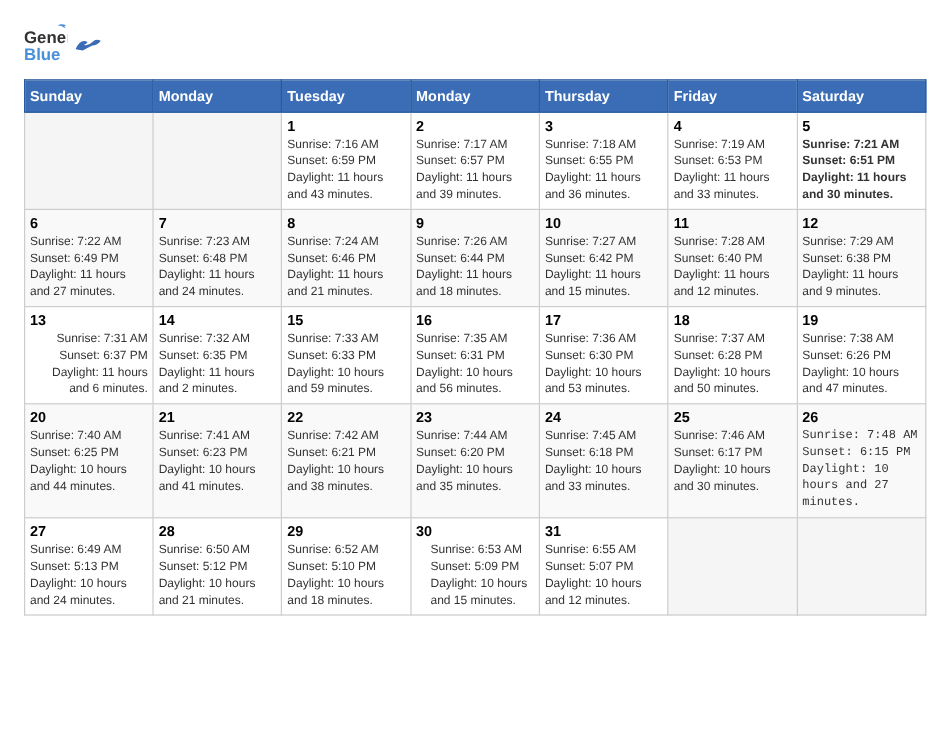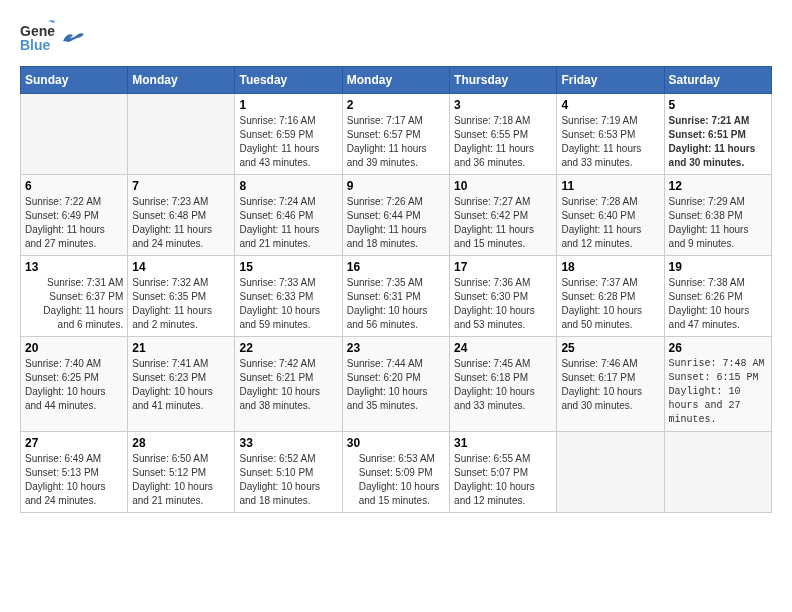--- a/index.html
+++ b/index.html
@@ -276,21 +276,21 @@
 Sunset: 5:13 PM
 Daylight: 10 hours and 24 minutes.</div>
         </td>
         <td>
           <span class="day-num">28</span>
           <div class="day-info" style="white-space: pre-line;">Sunrise: 6:50 AM
 Sunset: 5:12 PM
 Daylight: 10 hours and 21 minutes.</div>
         </td>
         <td>
-          <span class="day-num">33</span>
+          <span class="day-num">29</span>
           <div class="day-info" style="white-space: pre-line;">Sunrise: 6:52 AM
 Sunset: 5:10 PM
 Daylight: 10 hours and 18 minutes.</div>
         </td>
         <td>
           <span class="day-num">30</span>
           <div class="day-info" style="white-space: pre-line; margin-left: 12px;">Sunrise: 6:53 AM
 Sunset: 5:09 PM
 Daylight: 10 hours and 15 minutes.</div>
         </td>

